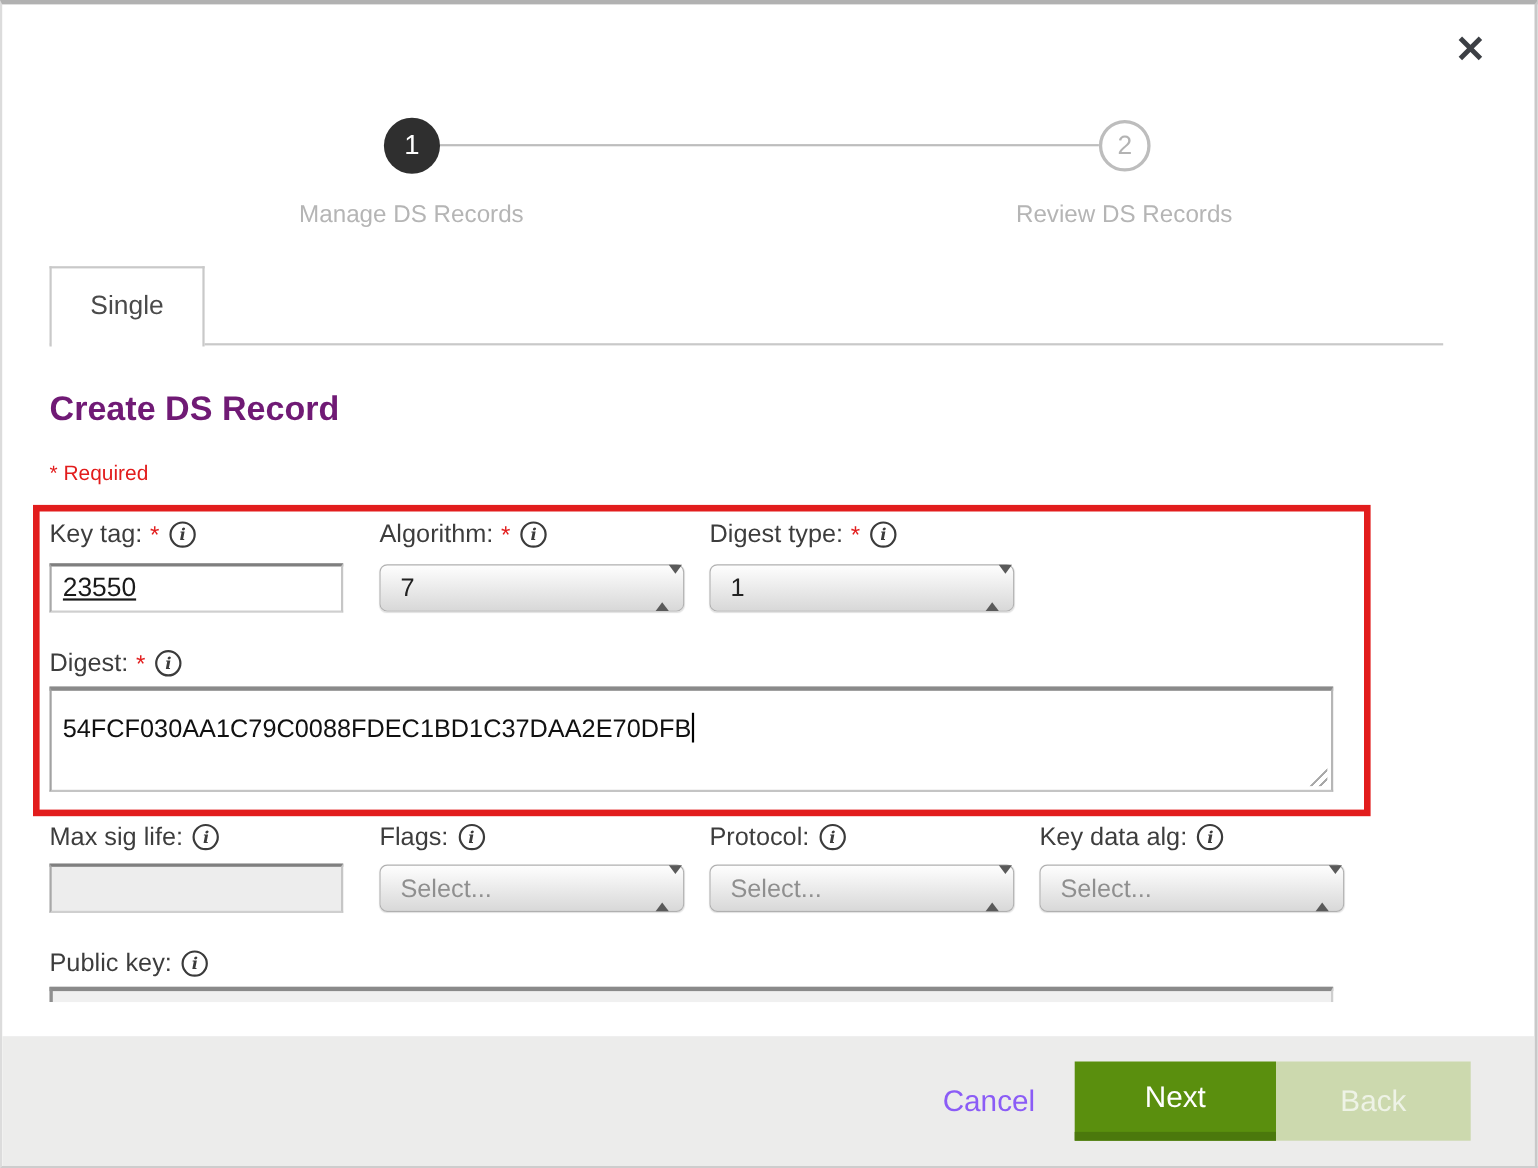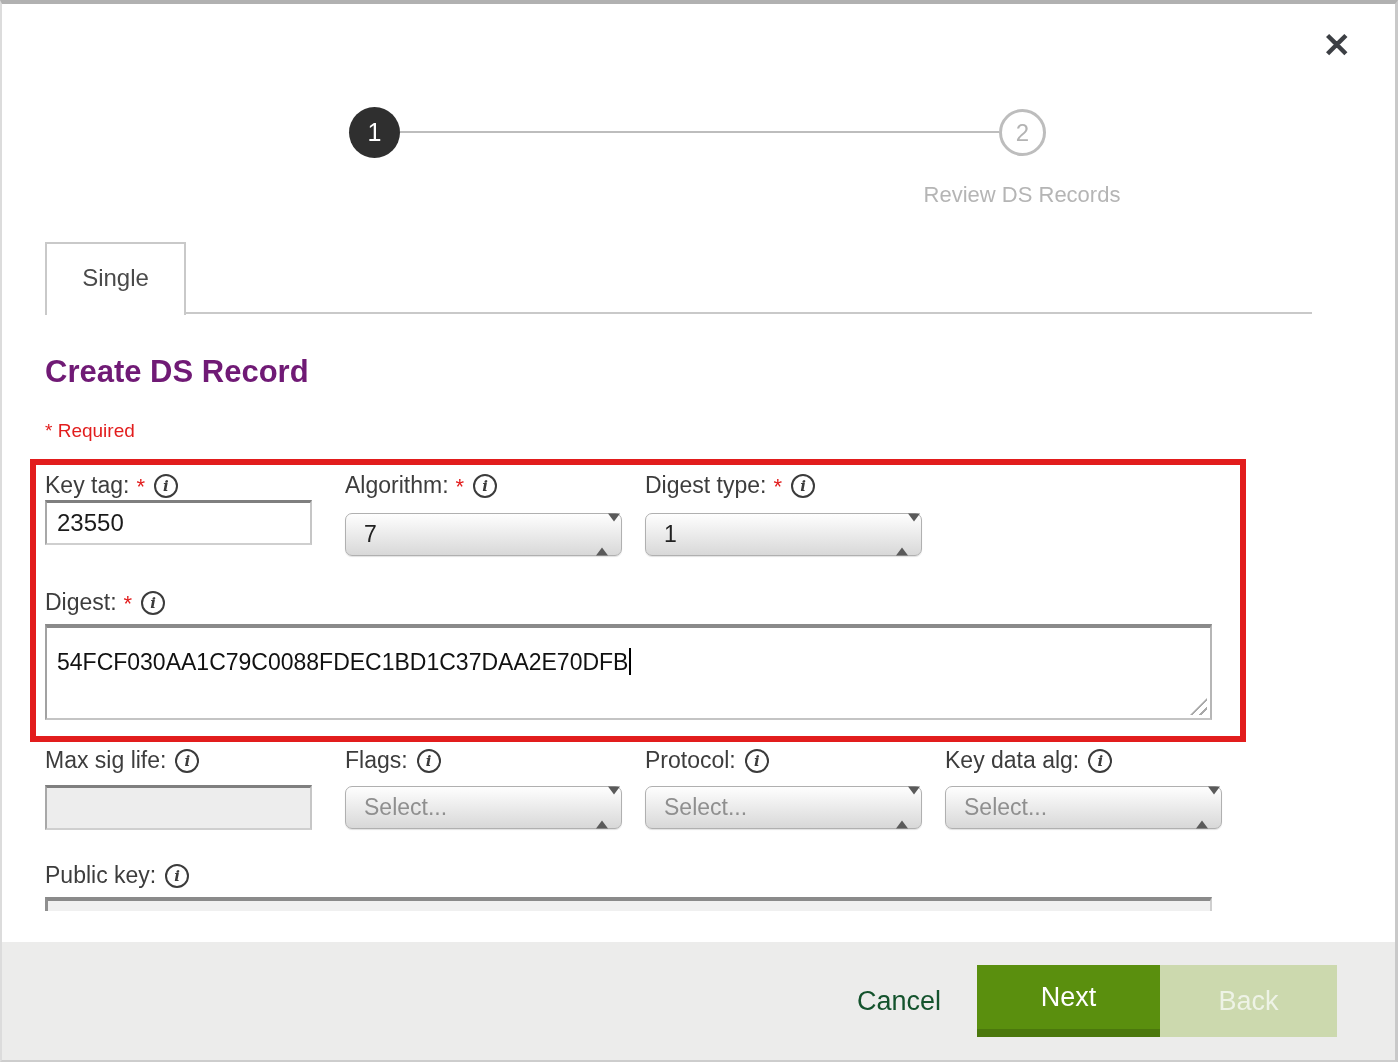--- a/index.html
+++ b/index.html
@@ -93,39 +93,40 @@
   
   .pubkey-area {
     position:absolute; left:43px; top:893px; width:1167px; height:14px; background:#f0f0f0;
     border-style:solid; border-width:4px 2px 0 3px; border-color:#8a8a8a #cfcfcf transparent #8f8f8f;
   }
   
   .footer {
     position:absolute; left:0; right:0; bottom:0; top:938px; background:#ececeb;
     display:flex; align-items:center; justify-content:flex-end; padding-right:36px;
   }
-  .cancel-link { color:#14532d; font-size:27px; cursor:pointer; margin-right:36px; }
+  .cancel-link { color:#8b5cf6; font-size:27px; cursor:pointer; margin-right:36px; }
   .btn { height:72px; font-size:27px; text-align:center; border:none; cursor:pointer; font-family:"Liberation Sans", sans-serif; }
   .btn.back { width:177px; background:#ccd9ae; color:#eef3e6; margin-right:22px; }
   .btn.next { width:183px; background:#5a8f0e; color:#ffffff; border-bottom:8px solid #4b780c; }
 </style>
 </head>
 <body>
 
 <div class="modal">
 
   <div class="close-x">✕</div>
 
   <div class="step-line"></div>
   <div class="step-circle-1">
     <span>1</span>
   </div>
   <div class="step-circle-2">
     <span>2</span>
   </div>
+  <div class="step-label s1">Manage DS Records</div>
   <div class="step-label s2">Review DS Records</div>
 
   <div class="tabbar-line"></div>
   <div class="tab single">Single</div>
 
   <div class="heading">Create DS Record</div>
   <div class="required-note">
     <span>*</span>
     <span>Required</span>
   </div>
@@ -141,21 +142,21 @@
     <span>Algorithm:</span>
     <span class="req-star">*</span>
     <span class="info-icon">i</span>
   </div>
   <div class="field-label" style="left:643px; top:468px;">
     <span>Digest type:</span>
     <span class="req-star">*</span>
     <span class="info-icon">i</span>
   </div>
 
-  <input class="text-input" style="left: 43px; top: 496px;" value="23550">
+  <input class="text-input" style="left: 43px; top: 508px; text-decoration: underline;" value="23550">
   <div class="select" style="left:343px; top:509px;">
     <span>7</span>
     <span class="select-arrows"><span class="up"></span><span class="down"></span></span>
   </div>
   <div class="select" style="left:643px; top:509px;">
     <span>1</span>
     <span class="select-arrows"><span class="up"></span><span class="down"></span></span>
   </div>
 
   <div class="field-label" style="left:43px; top:585px;">

